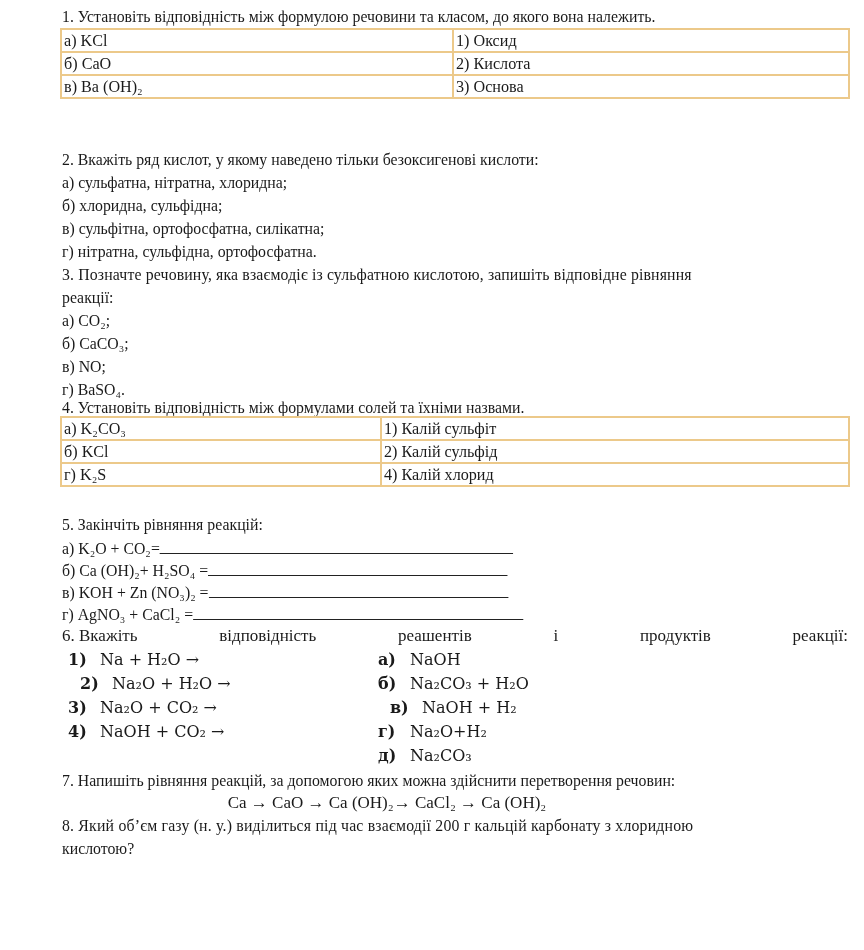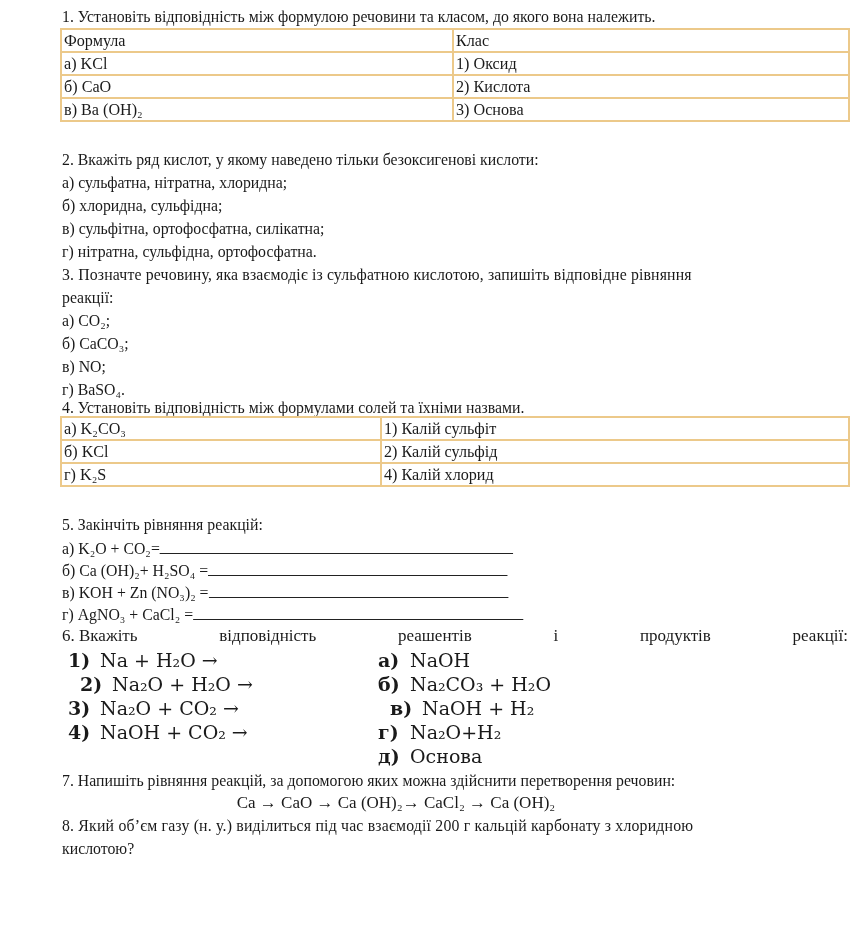--- a/index.html
+++ b/index.html
@@ -11,39 +11,35 @@
   .line { position: absolute; left: 62px; font-size: 17px; line-height: 22px; white-space: nowrap; transform: scaleX(0.93); transform-origin: left center; }
   table.t {
     position: absolute; border-collapse: collapse; table-layout: fixed;
   }
   table.t td {
     border: 2px solid #ecc98a; padding: 0 0 0 2px; height: 21px; line-height: 21px;
     font-size: 17px; white-space: nowrap; overflow: hidden; vertical-align: middle;
   }
   table.t td span { display: inline-block; transform: scaleX(0.95); transform-origin: left center; }
   .blank { display: inline-block; border-bottom: 1.5px solid #222; height: 16px; vertical-align: baseline; }
-  .q6row { position: absolute; font-family: "DejaVu Serif", serif; font-size: 19px; line-height: 24px; white-space: nowrap; }
+  .q6row { position: absolute; font-family: "DejaVu Serif", serif; font-size: 16px; line-height: 24px; white-space: nowrap; }
   .q6row .num { display: inline-block; width: 32px; font-weight: bold; }
   .justify { position: absolute; left: 62px; width: 786px; display: flex; justify-content: space-between; font-size: 17px; line-height: 22px; gap: 36px; }
-  .center { position: absolute; left: 0; width: 774px; text-align: center; font-size: 17px; line-height: 22px; margin-left: 9px; }
+  .center { position: absolute; left: 0; width: 774px; text-align: center; font-size: 17px; line-height: 22px; }
 </style>
 </head>
 <body>
 
 <div class="line" style="top:6px;">1. Установіть відповідність між формулою речовини та класом, до якого вона належить.</div>
 <table class="t" style="left:60px; top:28px; width:788px;">
   <colgroup>
       <col style="width:392px">
       <col style="width:396px">
     </colgroup>
   <tbody>
-      <tr>
-    <td><span>Формула</span></td>
-    <td><span>Клас</span></td>
-  </tr>
   <tr>
     <td><span>а) KCl</span></td>
     <td><span>1) Оксид</span></td>
   </tr>
   <tr>
     <td><span>б) CaO</span></td>
     <td><span>2) Кислота</span></td>
   </tr>
   <tr>
     <td><span>в) Ba (OH)₂</span></td>
@@ -112,19 +108,19 @@
 
 <div class="q6row" style="left:68px; top:648px;"><span class="num">1)</span><span>Na + H₂O →</span></div>
 <div class="q6row" style="left:80px; top:672px;"><span class="num">2)</span><span>Na₂O + H₂O →</span></div>
 <div class="q6row" style="left:68px; top:696px;"><span class="num">3)</span><span>Na₂O + CO₂ →</span></div>
 <div class="q6row" style="left:68px; top:720px;"><span class="num">4)</span><span>NaOH + CO₂ →</span></div>
 
 <div class="q6row" style="left:378px; top:648px;"><span class="num">а)</span><span>NaOH</span></div>
 <div class="q6row" style="left:378px; top:672px;"><span class="num">б)</span><span>Na₂CO₃ + H₂O</span></div>
 <div class="q6row" style="left:390px; top:696px;"><span class="num">в)</span><span>NaOH + H₂</span></div>
 <div class="q6row" style="left:378px; top:720px;"><span class="num">г)</span><span>Na₂O+H₂</span></div>
-<div class="q6row" style="left:378px; top:744px;"><span class="num">д)</span><span>Основа</span></div>
+<div class="q6row" style="left:378px; top:744px;"><span class="num">д)</span><span>Na₂CO₃</span></div>
 
 <div class="line" style="top:770px;">7. Напишіть рівняння реакцій, за допомогою яких можна здійснити перетворення речовин:</div>
 <div class="center" style="top:792px;">Ca → CaO → Ca (OH)₂→ CaCl₂ → Ca (OH)₂</div>
 
 <div class="line" style="top:815px; letter-spacing:0.2px;">8. Який об’єм газу (н. у.) виділиться під час взаємодії 200 г кальцій карбонату з хлоридною</div>
 <div class="line" style="top:838px;">кислотою?</div>
 
 </body></html>

